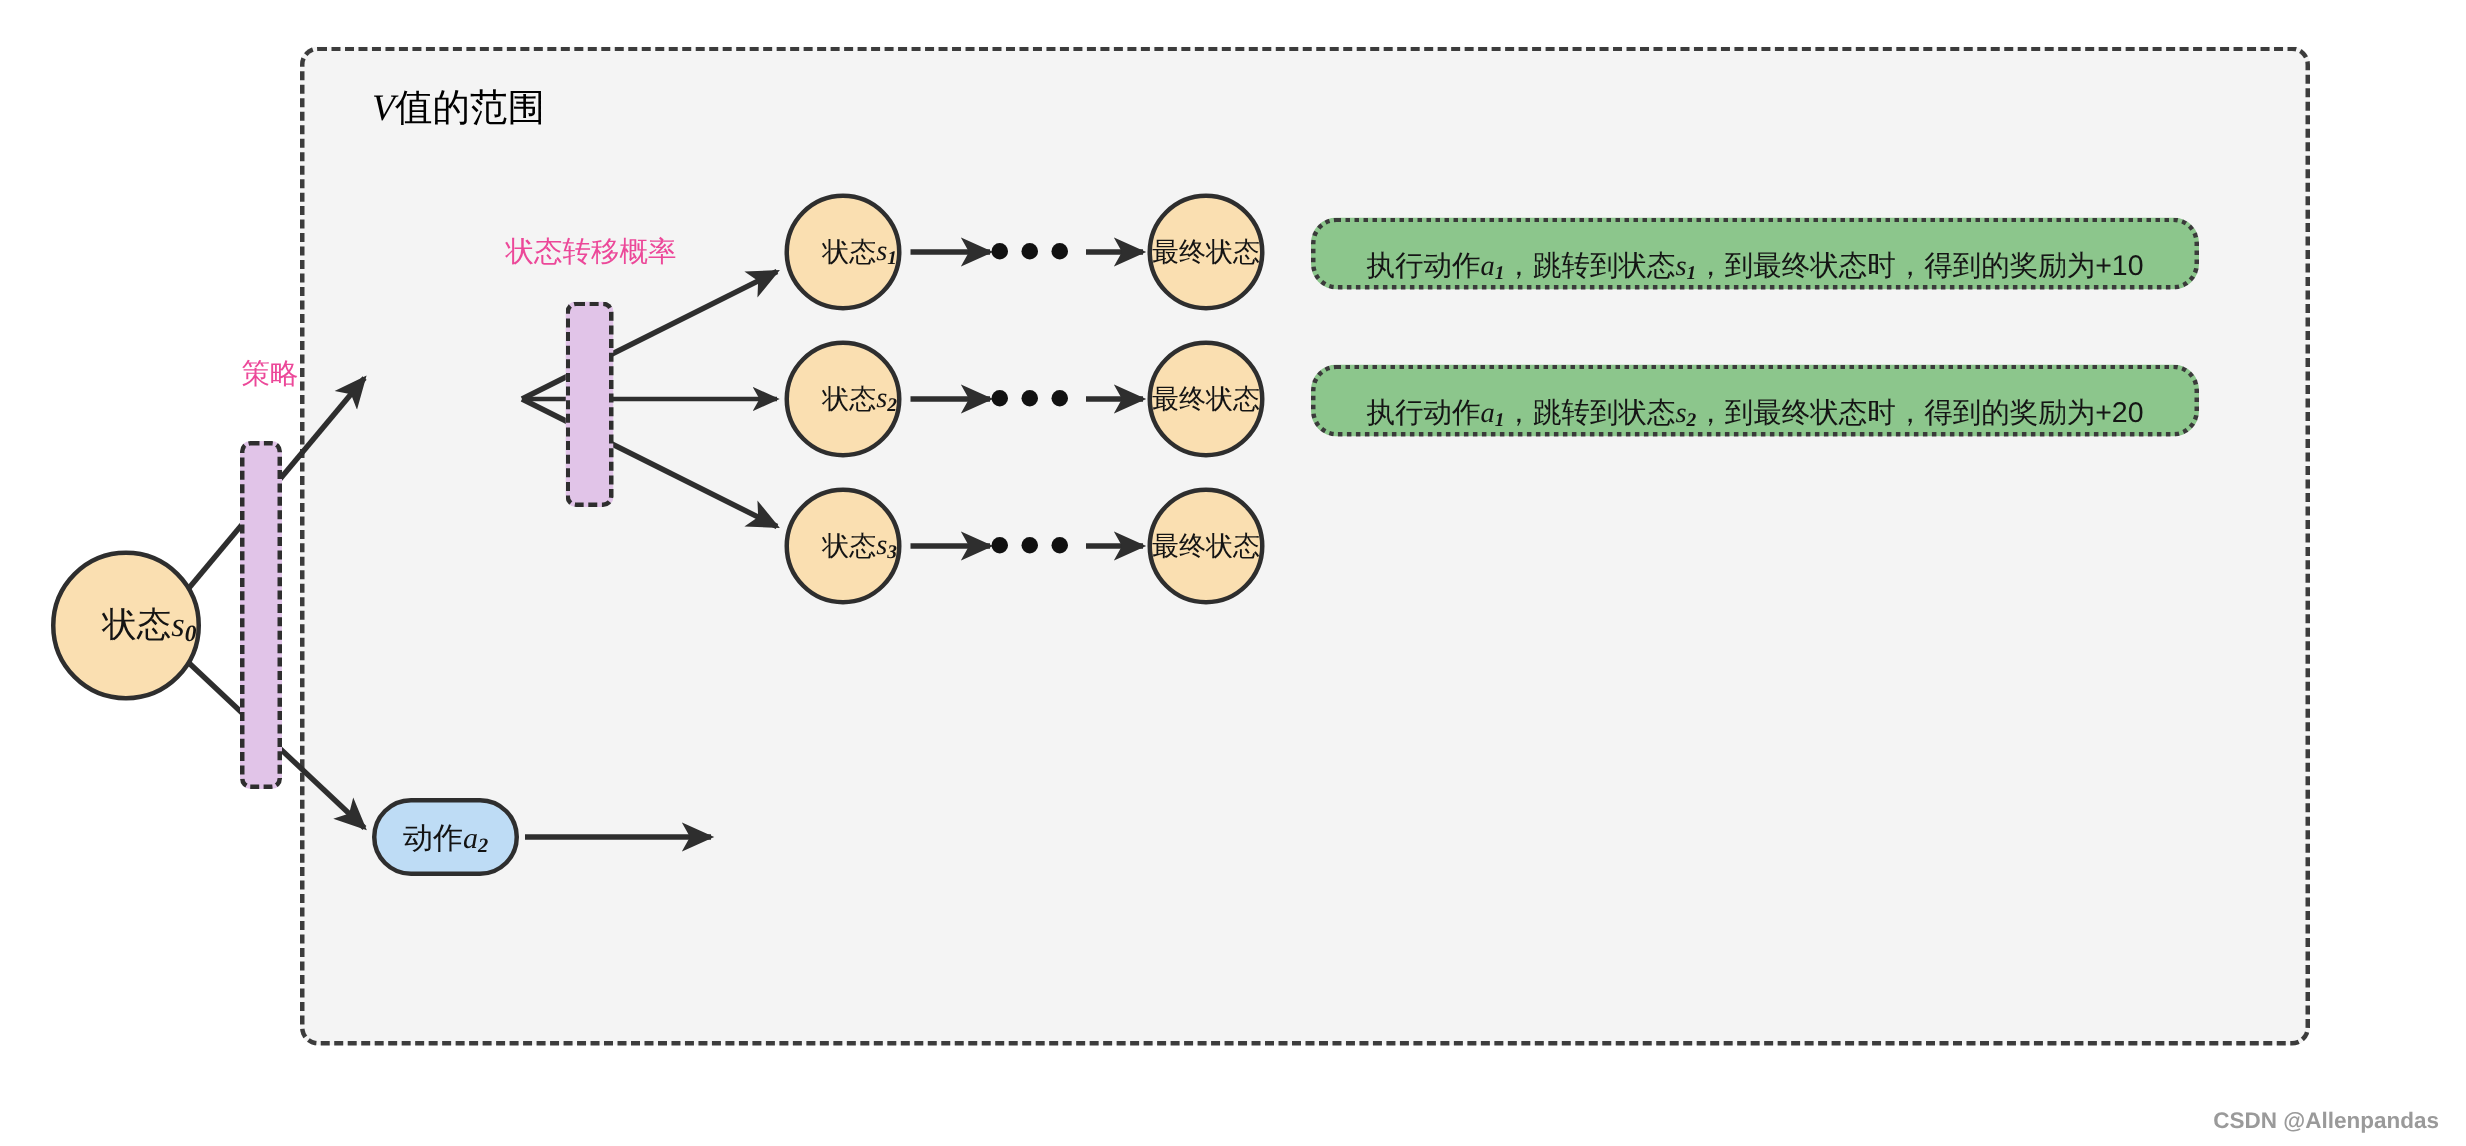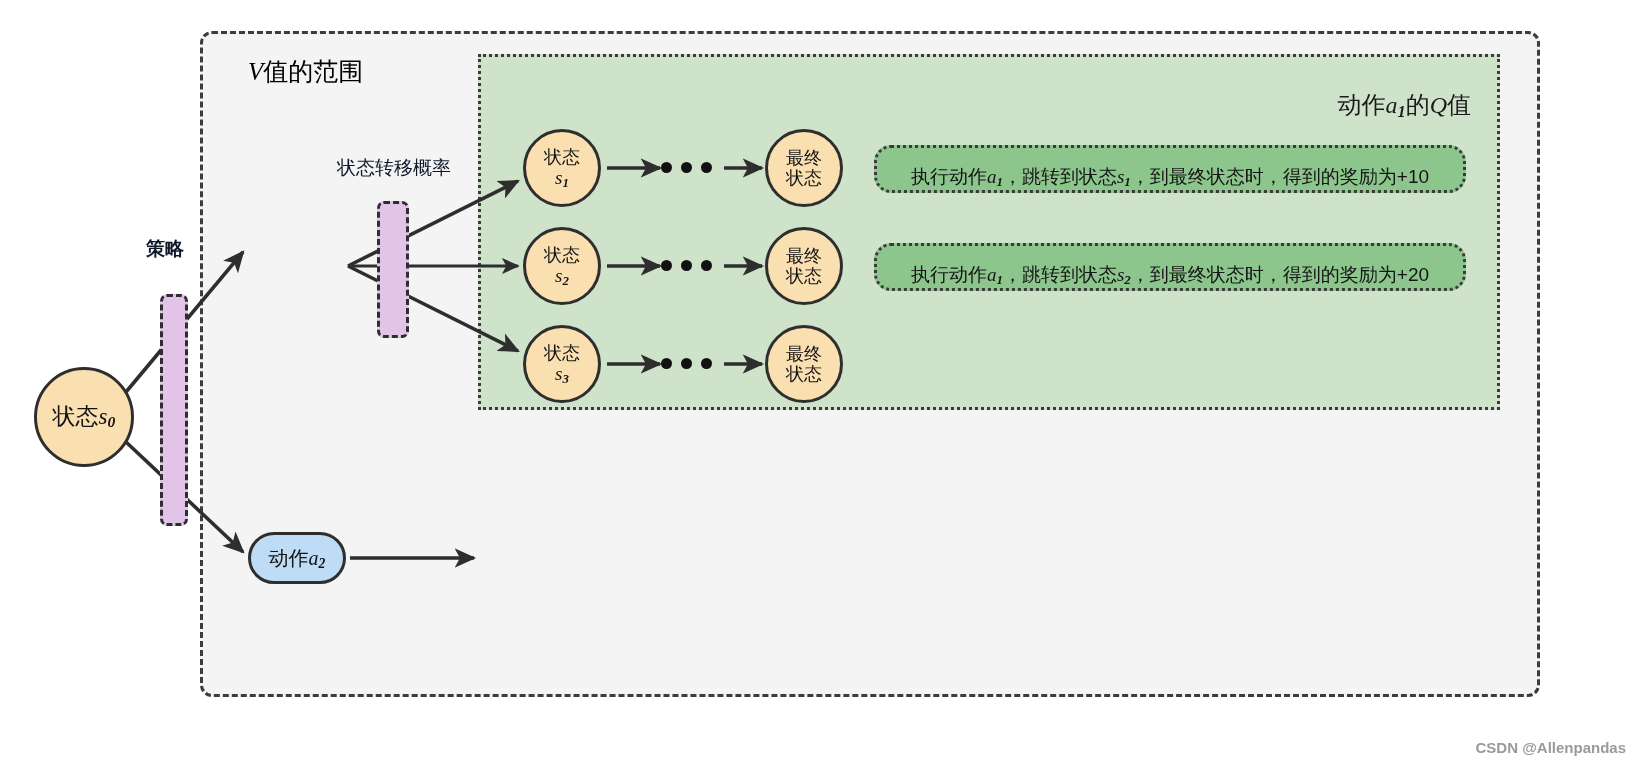--- a/index.html
+++ b/index.html
@@ -95,23 +95,22 @@
   
   .state-circle {
     position: absolute;
     width: 78px;
     height: 78px;
     border-radius: 50%;
     background: #fadfb1;
     border: 3.5px solid #2e2e2e;
     box-sizing: border-box;
     display: flex;
-    flex-direction: column;
     align-items: center;
-    justify-content: center;
+    justify-content: flex-end;
     line-height: 1.12;
     font-size: 18px;
     color: #141414;
   }
   .state-circle .ln2 { font-size: 19px; }
 
   #state-s0 {
     left: 34px;
     top: 367px;
     width: 100px;
@@ -143,25 +142,25 @@
     border: 3px dashed #2e2e2e;
     border-radius: 7px;
     box-sizing: border-box;
   }
   #policy-bar      { left: 160px; top: 294px; width: 28px; height: 232px; }
   #transition-bar  { left: 377px; top: 201px; width: 32px; height: 137px; }
 
   .bar-caption {
     position: absolute;
     font-size: 19px;
-    color: #0f172a;
+    color: #ec4899;
     white-space: nowrap;
     text-align: center;
   }
-  #policy-caption     { left: 136px; top: 236px; width: 58px; font-weight: bold; }
+  #policy-caption     { left: 151px; top: 236px; width: 58px; }
   #transition-caption { left: 336px; top: 155px; width: 116px; }
 
   
   #arrow-layer {
     position: absolute;
     left: 0; top: 0;
     width: 1644px;
     height: 764px;
     pointer-events: none;
   }
@@ -195,25 +194,20 @@
 </head>
 <body>
 
 <div id="canvas">
 
   <div class="outer-dashed"></div>
   <div class="v-range-label">
     <span class="mi">V</span><span>值的范围</span>
   </div>
 
-  <div class="q-region" id="q-region-a1">
-    <div class="q-label" id="q-label-a1">
-      <span>动作</span><span class="mi"><span>a</span><sub>1</sub></span><span>的</span><span class="mi">Q</span><span>值</span>
-    </div>
-  </div>
 
 
   <svg id="arrow-layer" viewBox="0 0 1644 764">
     <defs>
       <marker id="ah" markerWidth="7" markerHeight="7" refX="5.4" refY="3.1" orient="auto" markerUnits="strokeWidth">
         <path d="M0,0.4 L6,3.1 L0,5.8 L1.5,3.1 Z" fill="#2e2e2e"></path>
       </marker>
     </defs>
     <g stroke="#2e2e2e" stroke-width="3.6" fill="none" marker-end="url(#ah)">
 

